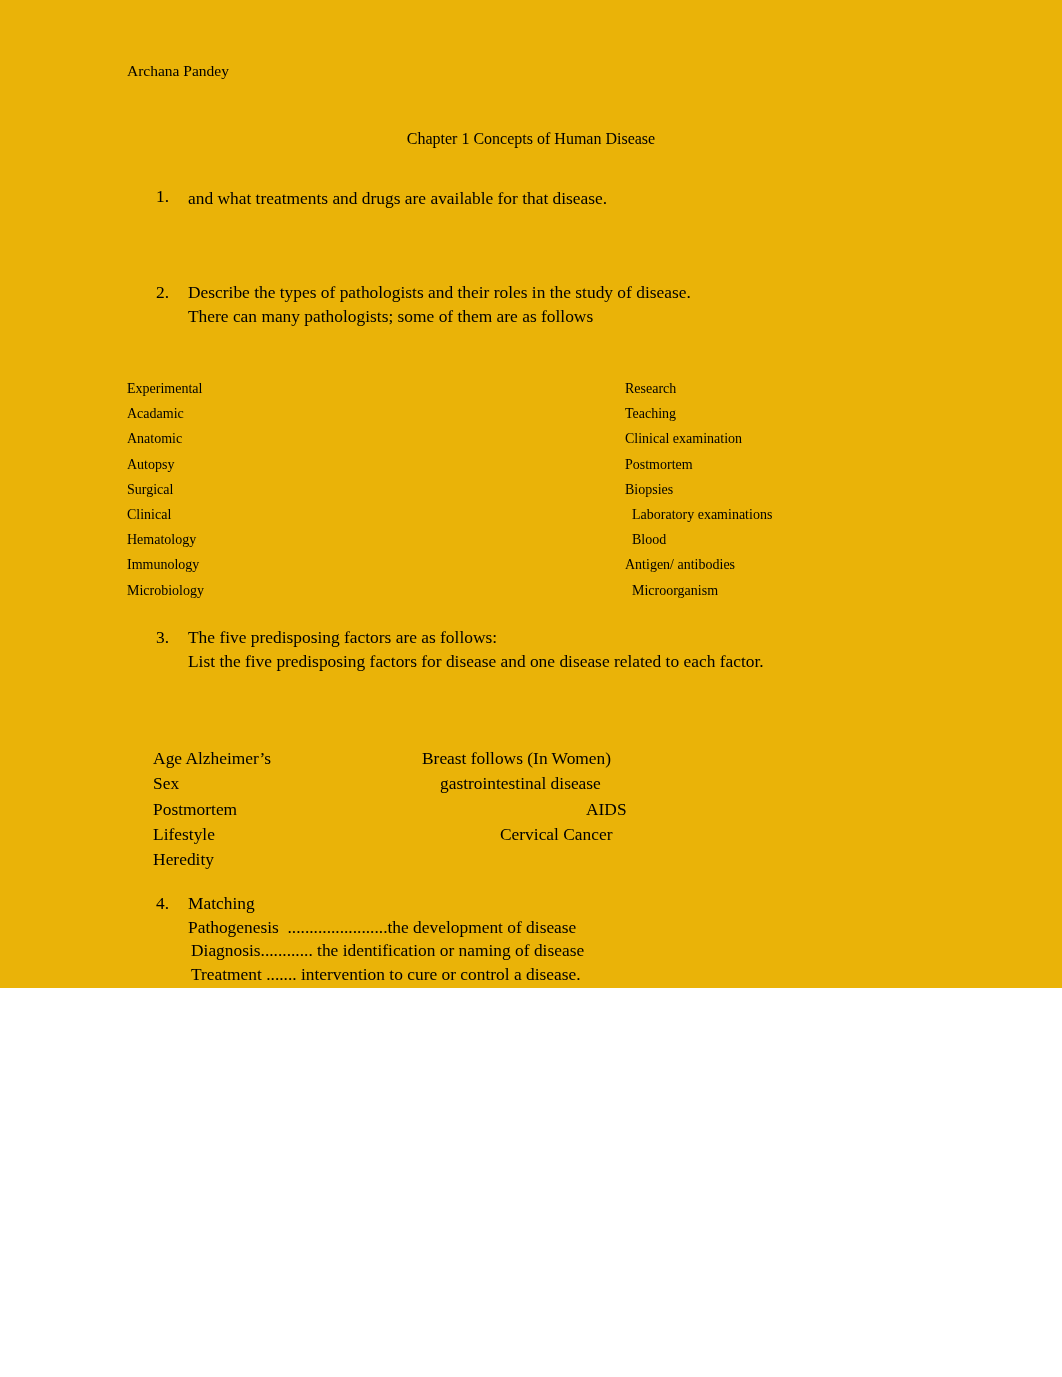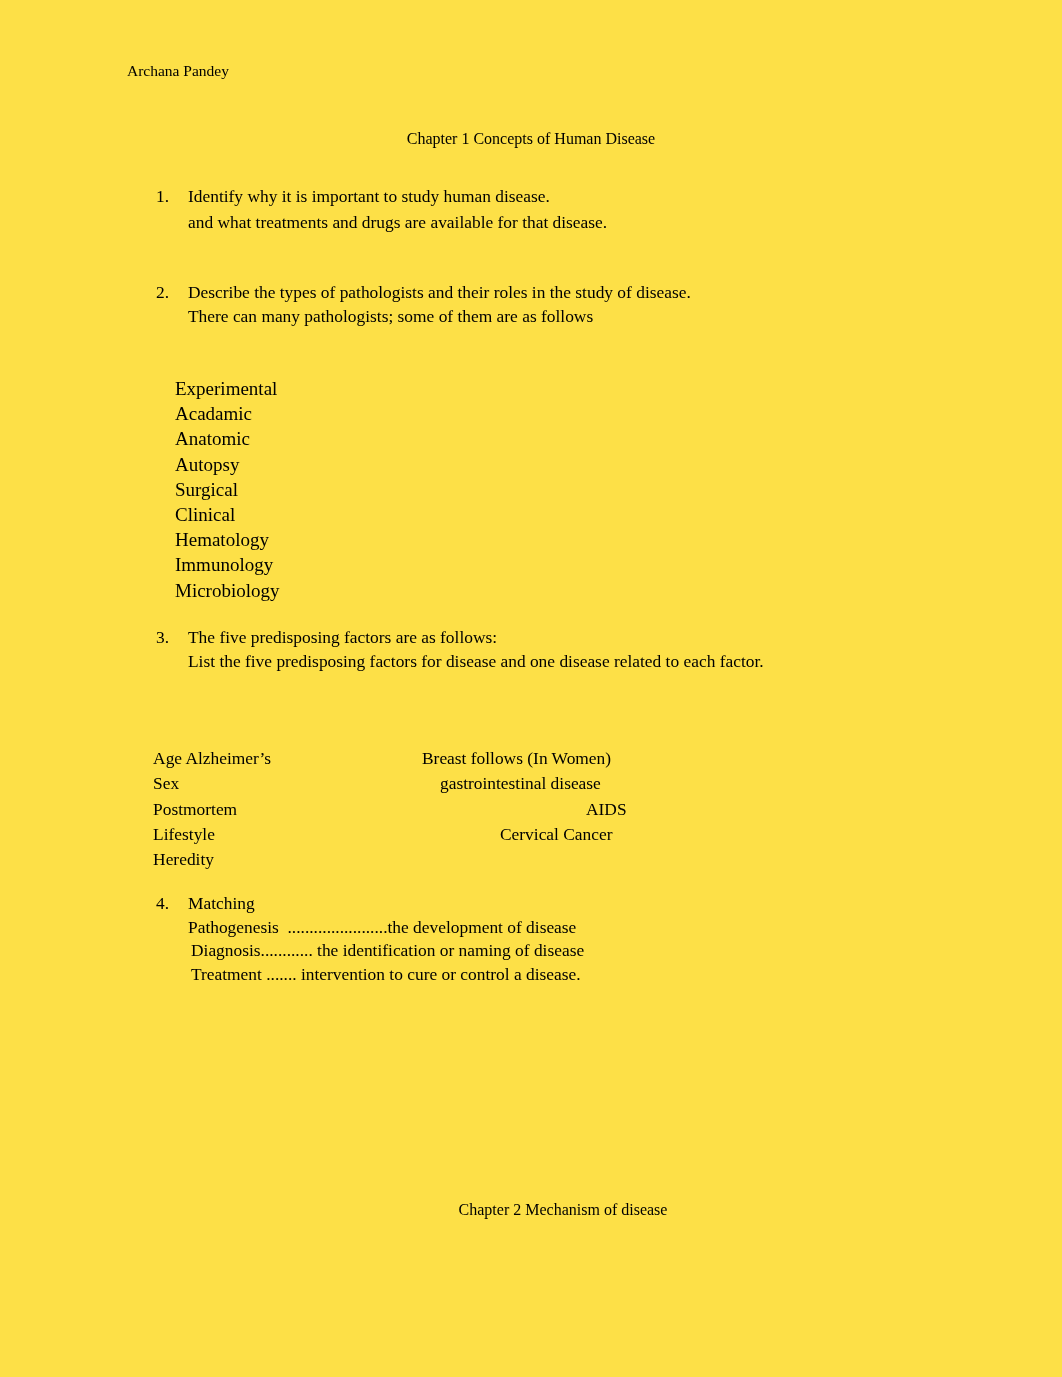--- a/index.html
+++ b/index.html
@@ -9,22 +9,22 @@
     background: #ffffff;
   }
   body {
     font-family: "Liberation Serif", "DejaVu Serif", serif;
     color: #000000;
     -webkit-font-smoothing: antialiased;
   }
   .page {
     position: relative;
     width: 1062px;
-    height: 1377px;
-    background: #fde047;
+    height: 988px;
+    background: #eab308;
     overflow: hidden;
     margin: 0 auto;
   }
 
   
   .doc-header {
     position: absolute;
     left: 127px;
     top: 61px;
     font-size: 15.5px;
@@ -80,22 +80,21 @@
     line-height: 27px;
   }
   
   .q-line.nudge {
     padding-left: 3px;
   }
 
   
   .col-list {
     position: absolute;
-    font-size: 19px;
-    margin-left: 48px;
+    font-size: 14px;
   }
   .col-list .row {
     height: 25.2px;
     line-height: 25.2px;
     white-space: pre;
   }
   .pathology-left  { left: 127px; top: 376px; }
   .pathology-right { left: 625px; top: 376px; }
   .pathology-right .row.indent { padding-left: 7px; }
 
@@ -126,21 +125,20 @@
 <div class="page">
 
   <div class="doc-header">Archana Pandey</div>
 
   <div class="chapter-title ch1">Chapter 1 Concepts of Human Disease</div>
 
   <div class="q-block q1">
     <div class="q-row">
       <div class="q-marker">1.</div>
       <div class="q-body">
-        <div class="q-line">Identify why it is important to study human disease.</div>
         <div class="q-line loose">and what treatments and drugs are available for that disease.</div>
       </div>
     </div>
   </div>
 
   <div class="q-block q2">
     <div class="q-row">
       <div class="q-marker">2.</div>
       <div class="q-body">
         <div class="q-line">Describe the types of pathologists and their roles in the study of disease.</div>
@@ -154,20 +152,31 @@
     <div class="row">Acadamic</div>
     <div class="row">Anatomic</div>
     <div class="row">Autopsy</div>
     <div class="row">Surgical</div>
     <div class="row">Clinical</div>
     <div class="row">Hematology</div>
     <div class="row">Immunology</div>
     <div class="row">Microbiology</div>
   </div>
 
+  <div class="col-list pathology-right">
+    <div class="row">Research</div>
+    <div class="row">Teaching</div>
+    <div class="row">Clinical examination</div>
+    <div class="row">Postmortem</div>
+    <div class="row">Biopsies</div>
+    <div class="row indent">Laboratory examinations</div>
+    <div class="row indent">Blood</div>
+    <div class="row">Antigen/ antibodies</div>
+    <div class="row indent">Microorganism</div>
+  </div>
 
   <div class="q-block q3">
     <div class="q-row">
       <div class="q-marker">3.</div>
       <div class="q-body">
         <div class="q-line">The five predisposing factors are as follows:</div>
         <div class="q-line">List the five predisposing factors for disease and one disease related to each factor.</div>
       </div>
     </div>
   </div>

